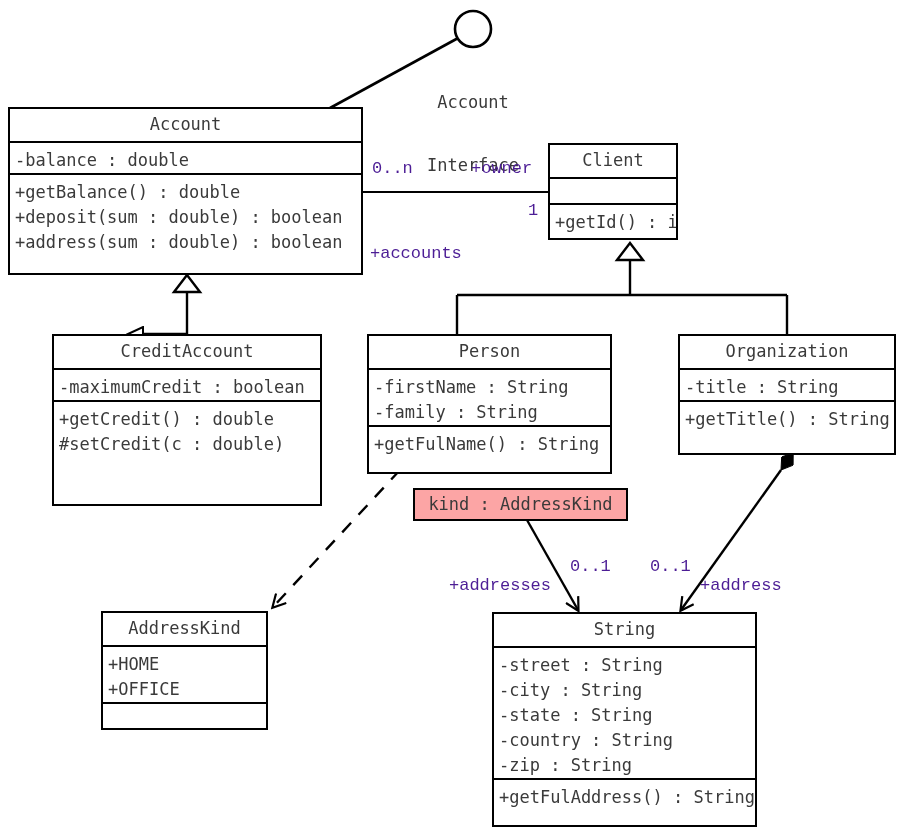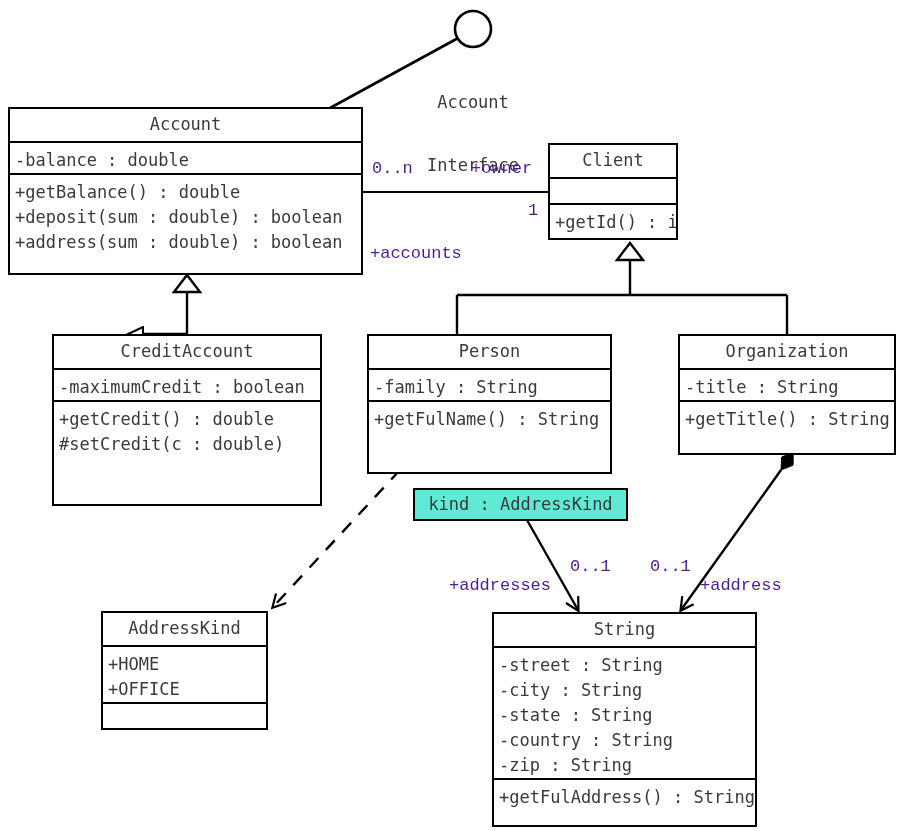--- a/index.html
+++ b/index.html
@@ -53,21 +53,21 @@
     color: #3a3a3a;
     line-height: 25px;
     white-space: pre;
     padding-left: 5px;
     letter-spacing: 0px;
   }
   .assoc-box {
     position: absolute;
     box-sizing: border-box;
     border: 2.4px solid #000000;
-    background: #5eead4;
+    background: #fca5a5;
     z-index: 6;
   }
   .assoc-box .member {
     text-align: center;
     padding-left: 0;
   }
   .edge-label {
     position: absolute;
     font-family: Liberation Mono, monospace;
     font-size: 17px;
@@ -184,20 +184,21 @@
     </div>
     <div class="compartment divider member-list">
       <div class="member">+getCredit() : double</div>
       <div class="member">#setCredit(c : double)</div>
     </div>
   </div>
 
   <div class="uml-class" style="left:367px; top:334px; width:245px; height:140px;">
     <div class="compartment class-title">Person</div>
     <div class="compartment divider member-list">
+      <div class="member">-firstName : String</div>
       <div class="member">-family : String</div>
     </div>
     <div class="compartment divider member-list">
       <div class="member">+getFulName() : String</div>
     </div>
   </div>
 
   <div class="assoc-box" style="left:413px; top:488px; width:215px; height:33px;">
     <div class="compartment member-list" style="padding:2px 0 0 0;">
       <div class="member">kind : AddressKind</div>

